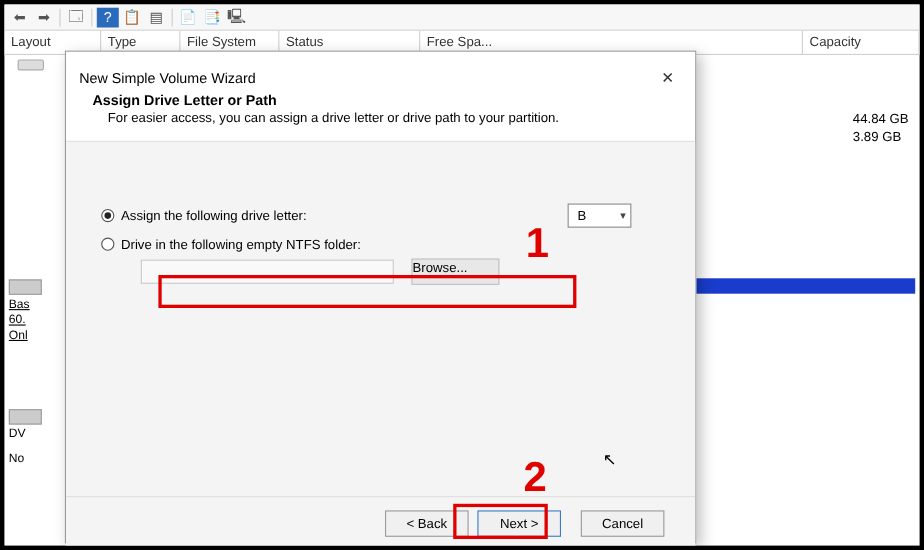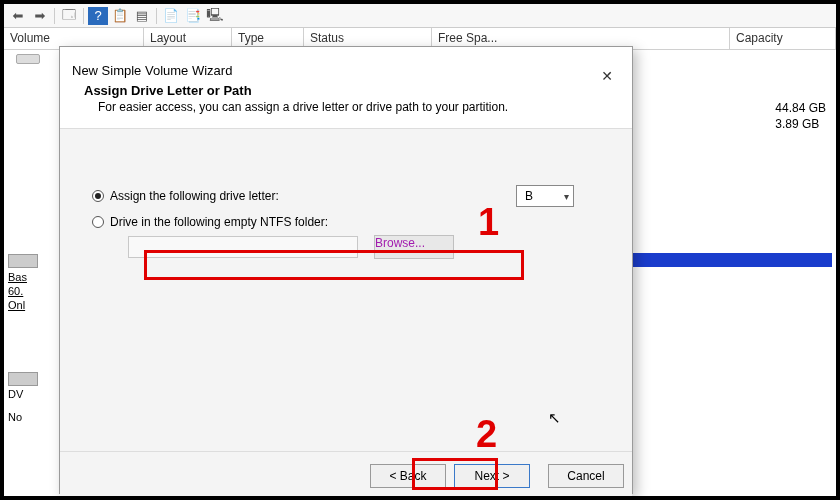--- a/index.html
+++ b/index.html
@@ -85,21 +85,21 @@
   
   .dialog {
     position: absolute;
     left: 55px; top: 42px;
     width: 574px; height: 448px;
     background: #fff;
     border: 1px solid #9a9a9a;
     box-shadow: 4px 4px 12px rgba(0,0,0,.25);
   }
   .dlg-title {
-    display: flex; justify-content: space-between;
+    display: flex; align-items: center; justify-content: space-between;
     height: 30px;
     padding: 16px 8px 0 12px;
     font-size: 13px;
   }
   .close-x {
     width: 34px; height: 26px;
     display: flex; align-items: center; justify-content: center;
     font-size: 14px;
     color: #333;
   }
@@ -144,30 +144,30 @@
   .ntfs-path {
     width: 230px; height: 22px;
     border: 1px solid #c8c8c8;
     background: #f9f9f9;
     margin-left: 18px;
   }
   .browse-btn {
     width: 80px; height: 24px;
     border: 1px solid #c0c0c0;
     background: #e8e8e8;
-    color: #a21caf;
+    color: #000000;
     margin-left: 10px;
     font-size: 12px;
   }
   .dlg-footer {
     height: 48px;
     background: #f4f4f4;
     border-top: 1px solid #ddd;
     display: flex; align-items: center; justify-content: flex-end;
-    gap: 8px; padding-right: 8px;
+    gap: 8px; padding-right: 28px;
   }
   .ftr-btn {
     min-width: 76px; height: 24px;
     border: 1px solid #999;
     background: #f0f0f0;
     font-size: 12px;
     display: flex; align-items: center; justify-content: center;
   }
   .ftr-btn.primary { border-color: #3a79c9; }
   
@@ -203,23 +203,23 @@
   <span class="tb-btn" style="background:#2a6bbd;color:#fff">?</span>
   <span class="tb-btn">📋</span>
   <span class="tb-btn">▤</span>
   <span class="tb-sep"></span>
   <span class="tb-btn">📄</span>
   <span class="tb-btn">📑</span>
   <span class="tb-btn">🖳</span>
 </div>
 
 <div class="table-hdr">
-  <div class="col c-vol">Volume</div>
   <div class="col c-lay">Layout</div>
   <div class="col c-typ">Type</div>
+  <div class="col c-fs">File System</div>
   <div class="col c-st">Status</div>
   <div class="col c-fs2">Free Spa...</div>
   <div class="col c-cap">Capacity</div>
 </div>
 
 <div class="disk-icon"></div>
 
 <div class="free-col">
   <div>44.84 GB</div>
   <div>3.89 GB</div>

